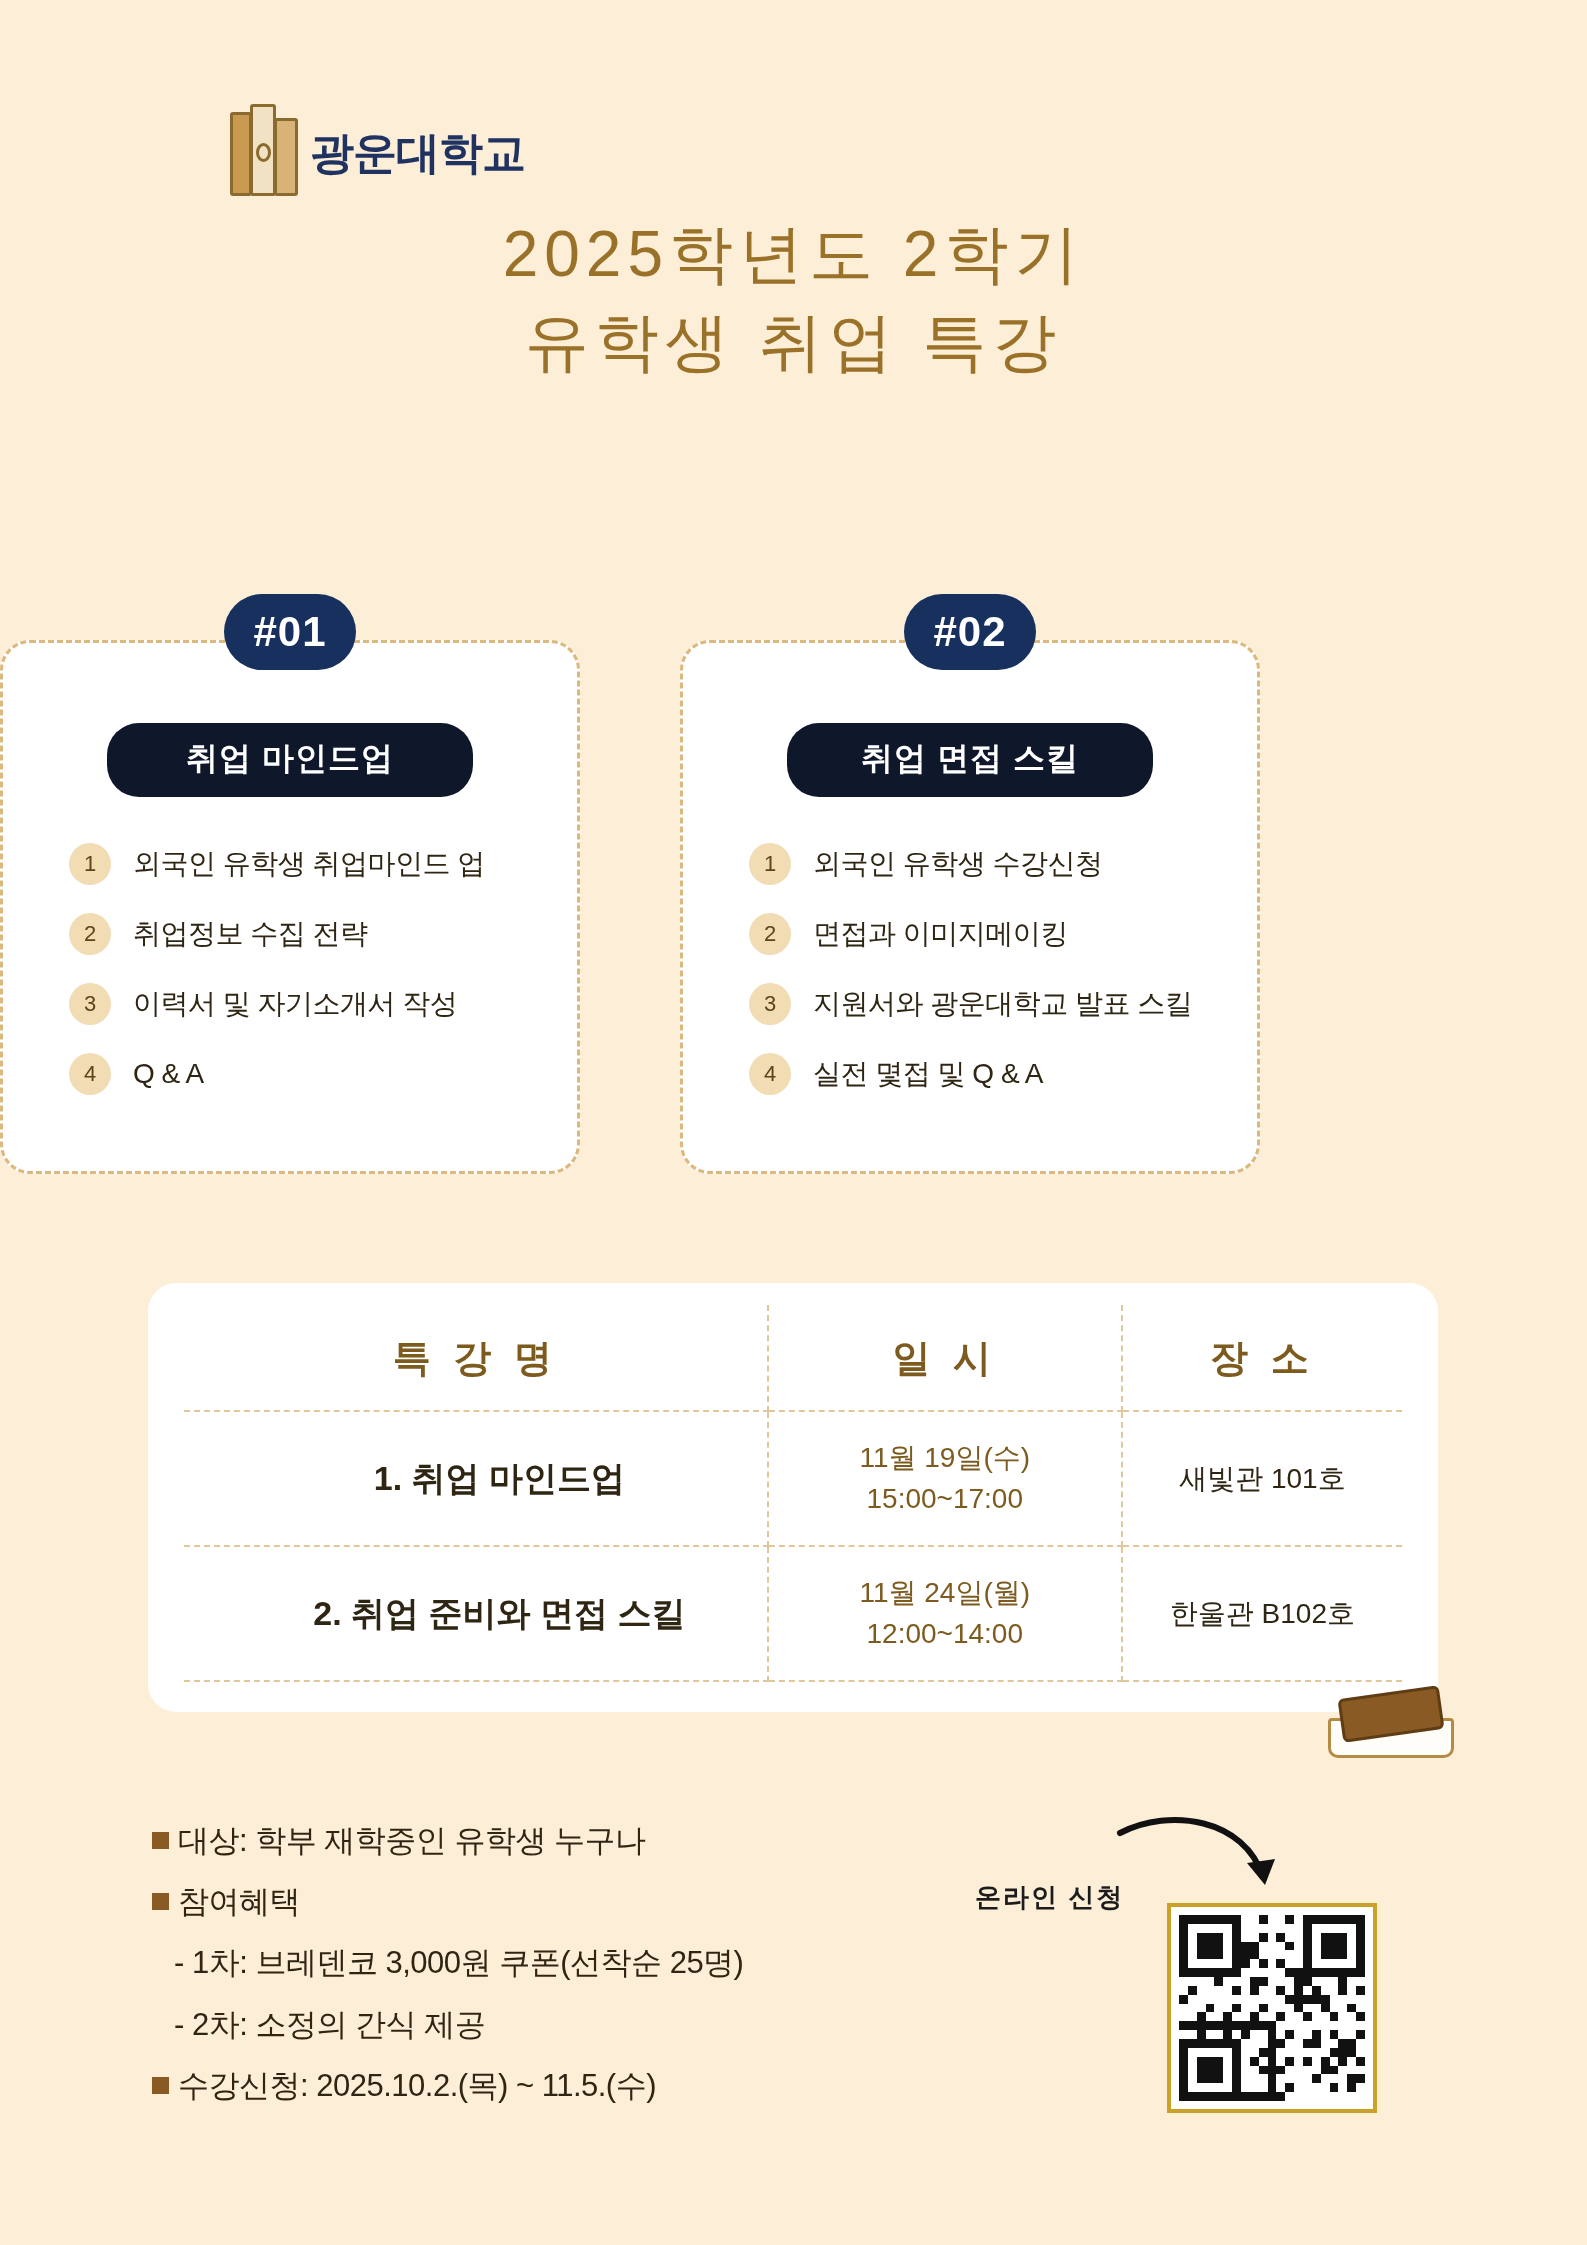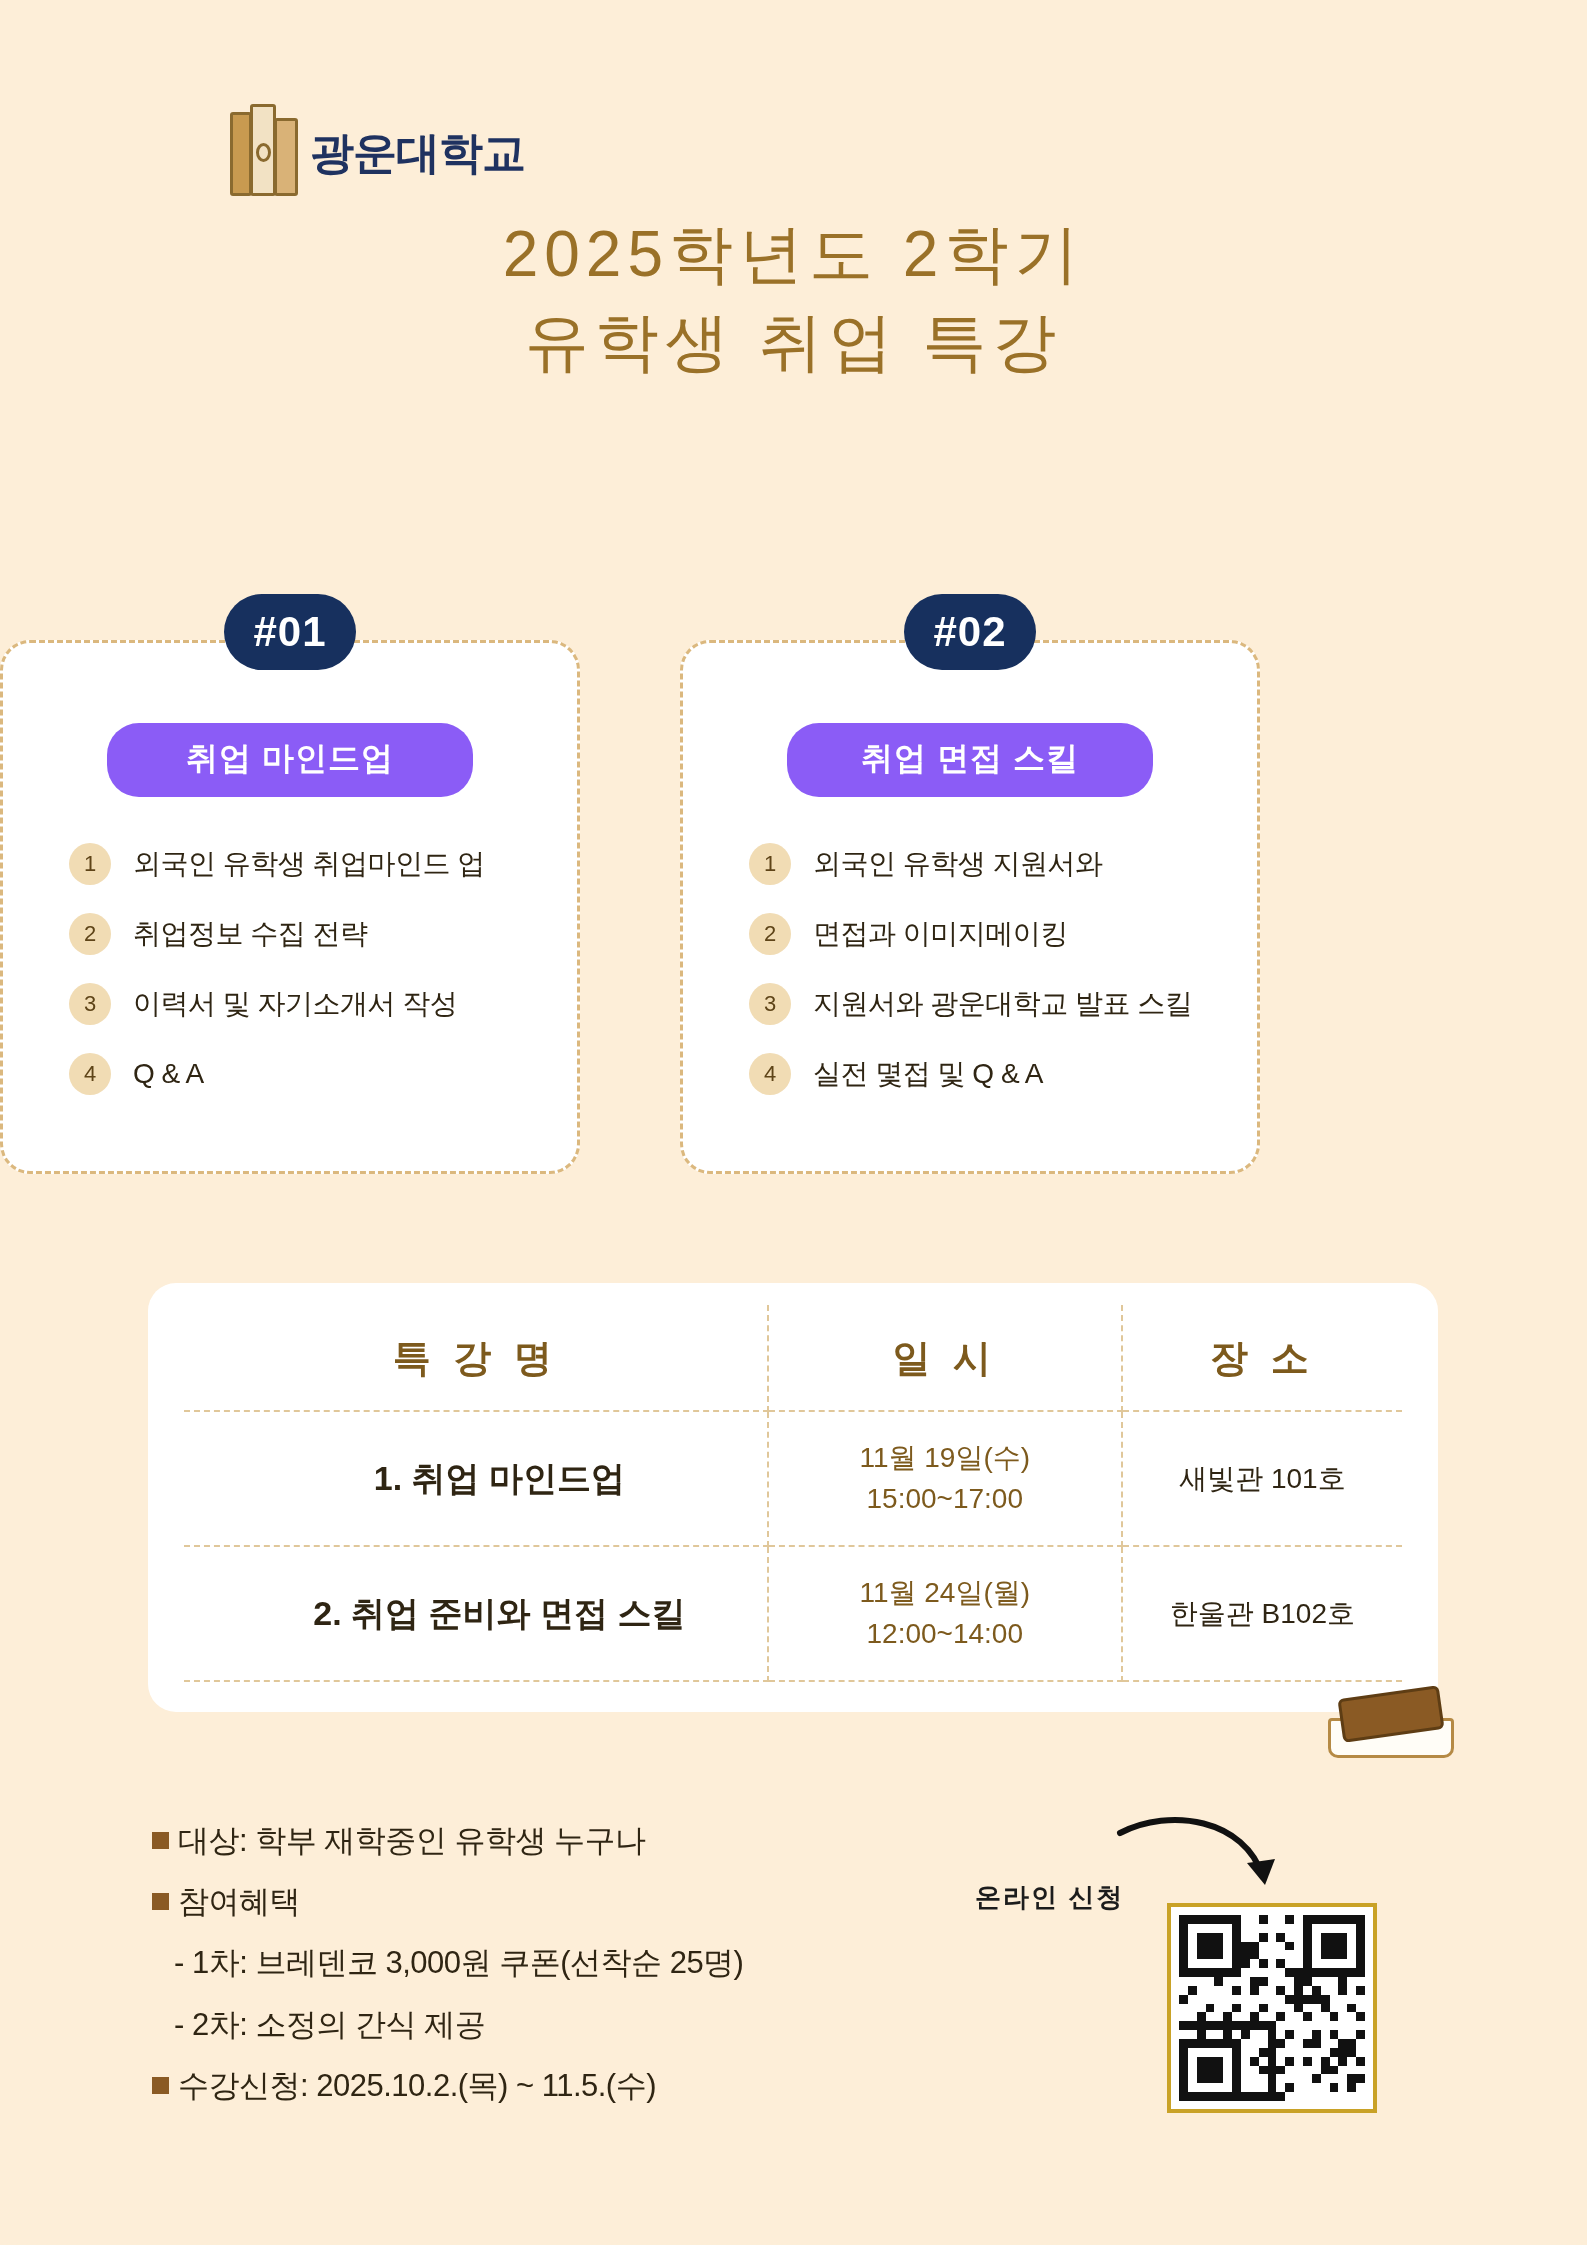--- a/index.html
+++ b/index.html
@@ -101,21 +101,21 @@
     background: #ffffff;
     border: 3px dashed #dbb87e;
     border-radius: 30px;
     padding: 80px 0 48px 0;
     min-height: 430px;
     box-sizing: border-box;
   }
   .card-title {
     width: 366px;
     margin: 0 auto;
-    background: #8b5cf6;
+    background: #0f172a;
     color: #ffffff;
     font-size: 32px;
     font-weight: bold;
     text-align: center;
     border-radius: 32px;
     padding: 14px 0 16px 0;
     letter-spacing: 1px;
   }
   .items {
     margin: 46px 0 0 66px;
@@ -347,21 +347,21 @@
     </div>
   </div>
 
   <div class="card-wrap">
     <div class="badge">#02</div>
     <div class="card">
       <div class="card-title">취업 면접 스킬</div>
       <div class="items">
         <div class="item">
           <span class="num">1</span>
-          <span class="item-label">외국인 유학생 지원서와</span>
+          <span class="item-label">외국인 유학생 수강신청</span>
         </div>
         <div class="item">
           <span class="num">2</span>
           <span class="item-label">면접과 이미지메이킹</span>
         </div>
         <div class="item">
           <span class="num">3</span>
           <span class="item-label">지원서와 광운대학교 발표 스킬</span>
         </div>
         <div class="item">

